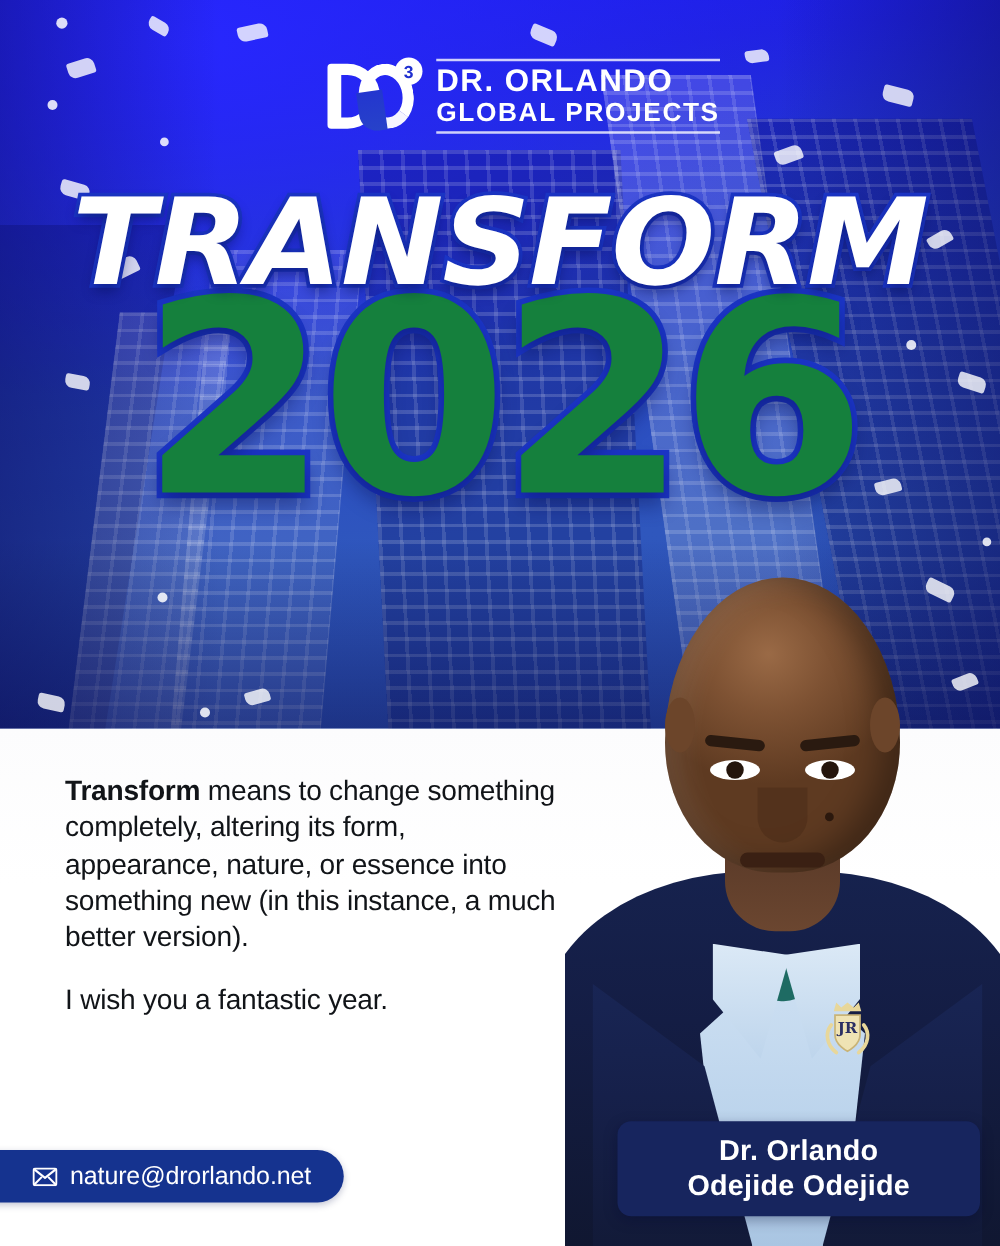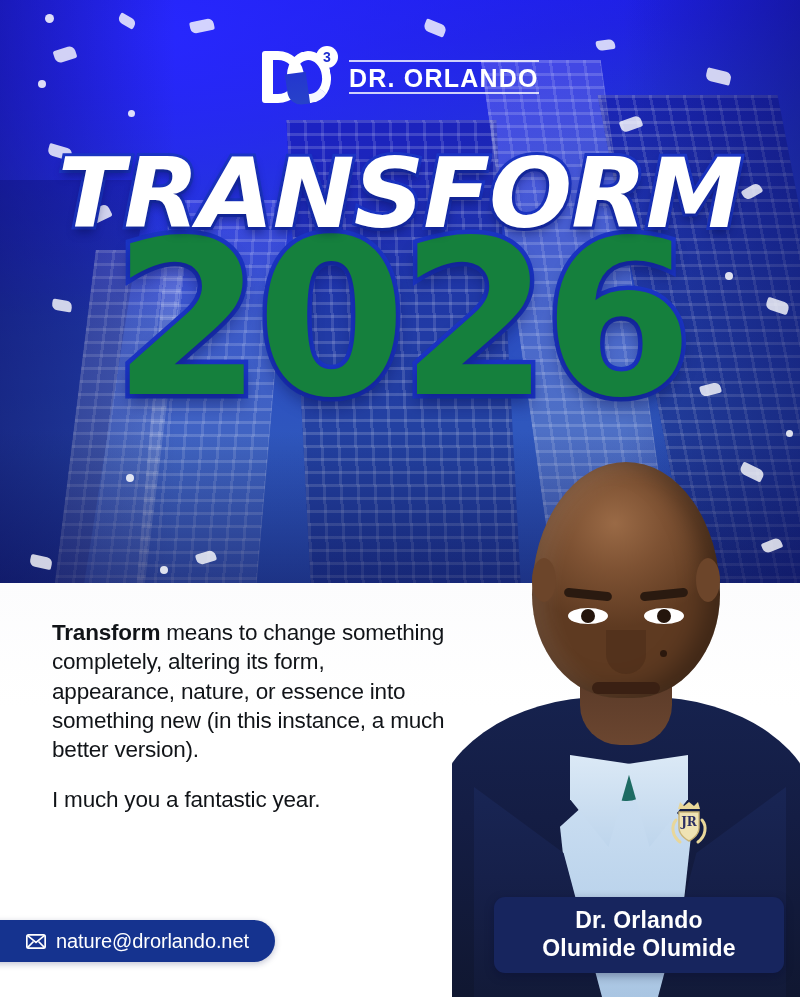--- a/index.html
+++ b/index.html
@@ -170,21 +170,21 @@
   .brow{position:absolute;top:128px;width:48px;height:9px;background:#2a1a10;border-radius:6px;}
   .brow.l{left:108px;transform:rotate(-6deg);} .brow.r{right:108px;transform:rotate(6deg);}
   .eye{position:absolute;top:146px;width:40px;height:16px;background:#fff;border-radius:50%;overflow:hidden;}
   .eye.l{left:112px;} .eye.r{right:112px;}
   .eye i{position:absolute;left:50%;top:50%;transform:translate(-50%,-50%);width:14px;height:14px;background:#24150c;border-radius:50%;display:block;}
   .nose{position:absolute;left:50%;transform:translateX(-50%);top:168px;width:40px;height:44px;background:rgba(60,34,18,.30);border-radius:0 0 22px 22px;}
   .mouth{position:absolute;left:50%;transform:translateX(-50%);top:220px;width:68px;height:12px;background:#3a2013;border-radius:8px;}
   .mole{position:absolute;left:128px;top:188px;width:7px;height:7px;background:#2b180d;border-radius:50%;}
 
   
-  .crest{position:absolute;left:214px;top:368px;width:46px;height:52px;}
+  .crest{position:absolute;left:203px;top:368px;width:46px;height:52px;}
   .crest svg{width:100%;height:100%;}
 
   
   .btn-dot{position:absolute;left:50%;transform:translateX(-50%);bottom:46px;width:13px;height:13px;border-radius:50%;background:#8fb0d0;box-shadow:0 0 0 3px rgba(30,50,90,.35);}
 
   
   .name-badge{
     position:absolute;left:494px;top:897px;width:262px;
     background:#17255e;border-radius:11px;padding:9px 14px 11px;
     text-align:center;color:#fff;
@@ -246,34 +246,35 @@
   <div class="logo">
     <div class="mono">
       <div class="d1"></div>
       <div class="o1"></div>
       <div class="o1cut"></div>
       <div class="sup">3</div>
     </div>
     <div class="logo-txt">
       <div class="rule"></div>
       <div class="l1">DR. ORLANDO</div>
+      <div class="l2">GLOBAL PROJECTS</div>
       <div class="rule"></div>
     </div>
   </div>
 
   <div class="hl-wrap">
     <div class="transform">TRANSFORM</div>
     <div class="year">2026</div>
   </div>
 
   <div class="panel"></div>
 
   <div class="body-copy">
     <p><b>Transform</b><span> means to change something completely, altering its form, appearance, nature, or essence into something new (in this instance, a much better version).</span></p>
-    <p>I much you a fantastic year.</p>
+    <p>I wish you a fantastic year.</p>
   </div>
 
   <div class="portrait">
     <div class="ph-body"></div>
     <div class="ph-shirt"></div>
     <div class="ph-tee"></div>
     <div class="ph-collarL"></div>
     <div class="ph-collarR"></div>
     <div class="ph-lapL"></div>
     <div class="ph-lapR"></div>
@@ -310,16 +311,16 @@
     <svg class="env" viewBox="0 0 24 18" xmlns="http://www.w3.org/2000/svg">
       <rect x="1" y="1" width="22" height="16" rx="2" fill="none" stroke="#ffffff" stroke-width="2"></rect>
       <path d="M2 2 L12 10 L22 2" fill="none" stroke="#ffffff" stroke-width="2"></path>
       <path d="M2 16 L9 9 M22 16 L15 9" fill="none" stroke="#ffffff" stroke-width="2"></path>
     </svg>
     <span>nature@drorlando.net</span>
   </div>
 
   <div class="name-badge">
     <div class="n1">Dr. Orlando</div>
-    <div class="n2">Olumide Olumide</div>
+    <div class="n2">Odejide Odejide</div>
   </div>
 
 </div>
 
 </body></html>

